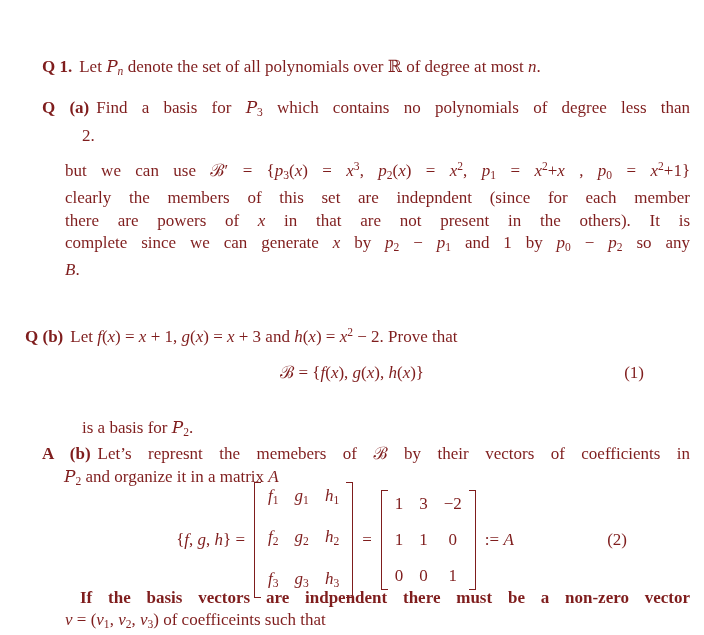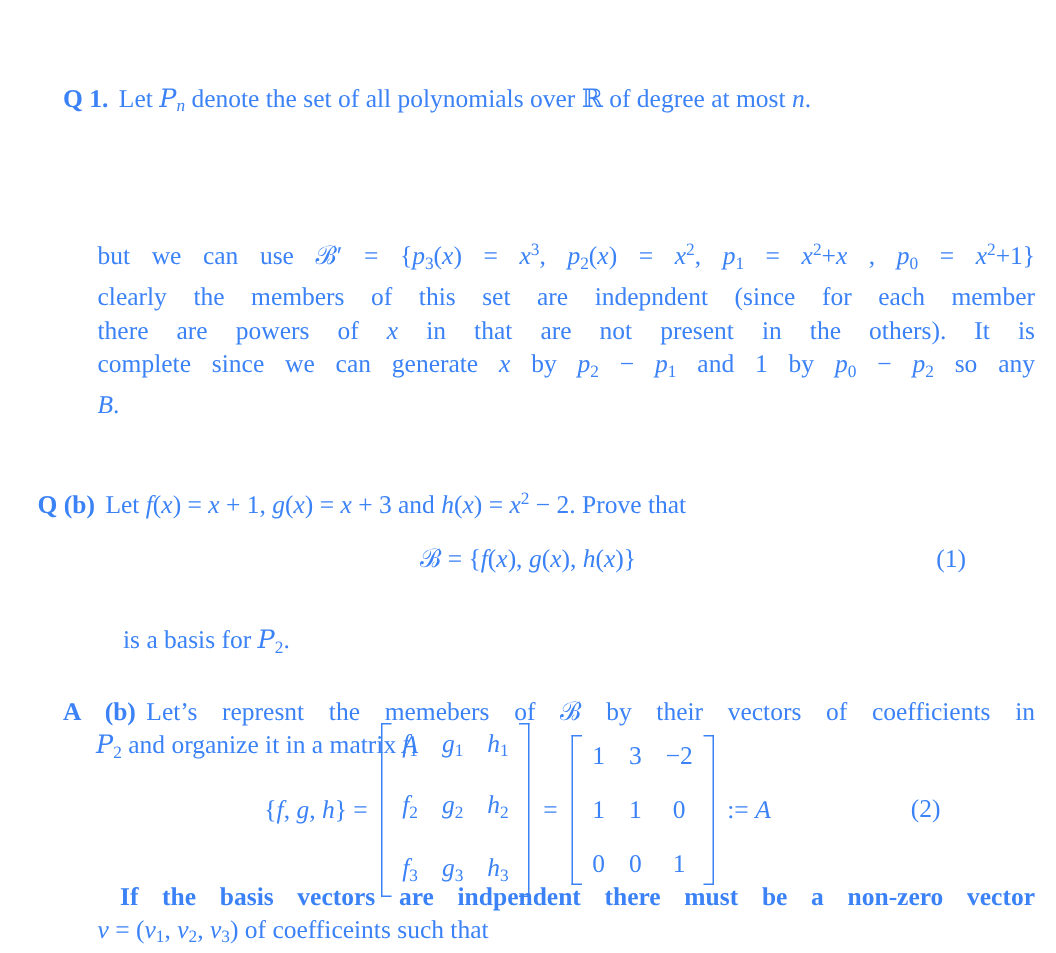--- a/index.html
+++ b/index.html
@@ -2,21 +2,21 @@
 <html><head>
 <meta charset="utf-8">
 <style>
   html,body{
     margin:0;padding:0;background:#ffffff;
     width:704px;height:635px;overflow:hidden;
   }
   .page{
     position:relative;width:704px;height:635px;background:#ffffff;
     font-family:"Liberation Serif","DejaVu Serif",serif;
-    color:#3b82f6;
+    color:#7f1d1d;
   }
   .block{
     position:absolute;
     font-size:17px;line-height:22.3px;
   }
   .line{
     text-align:left;
     white-space:normal;
   }
   .line.j{
@@ -58,20 +58,24 @@
 </style>
 </head>
 <body>
 
 <div class="page">
 
   <div class="block" style="left:42px;top:55px;width:648px;">
     <div class="line"><span class="s-b s-lbl">Q 1.</span><span>Let </span><span class="s-cal">P</span><span class="s-i s-sub">n</span><span> denote the set of all polynomials over </span><span>ℝ</span><span> of degree at most </span><span class="s-i">n</span><span>.</span></div>
   </div>
 
+  <div class="block" style="left:82px;top:96px;width:608px;--hang:-40px;">
+    <div class="line first j"><span class="s-b s-lbl">Q (a)</span><span>Find a basis for </span><span class="s-cal">P</span><span class="s-sub">3</span><span> which contains no polynomials of degree less than</span></div>
+    <div class="line"><span>2.</span></div>
+  </div>
 
   <div class="block" style="left:65px;top:156px;width:625px;--hang:-23px;">
     <div class="line j"><span>but we can use </span><span>ℬ</span><span>′ = {</span><span class="s-i">p</span><span class="s-sub">3</span><span>(</span><span class="s-i">x</span><span>) = </span><span class="s-i">x</span><span class="s-sup">3</span><span>, </span><span class="s-i">p</span><span class="s-sub">2</span><span>(</span><span class="s-i">x</span><span>) = </span><span class="s-i">x</span><span class="s-sup">2</span><span>, </span><span class="s-i">p</span><span class="s-sub">1</span><span> = </span><span class="s-i">x</span><span class="s-sup">2</span><span>+</span><span class="s-i">x</span><span> , </span><span class="s-i">p</span><span class="s-sub">0</span><span> = </span><span class="s-i">x</span><span class="s-sup">2</span><span>+1}</span></div>
     <div class="line j"><span>clearly the members of this set are indepndent (since for each member</span></div>
     <div class="line j"><span>there are powers of </span><span class="s-i">x</span><span> in that are not present in the others).  It is</span></div>
     <div class="line j"><span>complete since we can generate </span><span class="s-i">x</span><span> by </span><span class="s-i">p</span><span class="s-sub">2</span><span> − </span><span class="s-i">p</span><span class="s-sub">1</span><span> and 1 by </span><span class="s-i">p</span><span class="s-sub">0</span><span> − </span><span class="s-i">p</span><span class="s-sub">2</span><span> so any</span></div>
     <div class="line"><span class="s-i">B</span><span>.</span></div>
   </div>
 
   <div class="block" style="left:65px;top:322px;width:608px;--hang:-40px;">
@@ -80,21 +84,21 @@
 
   <div class="block eqwrap" style="left:42px;top:362px;">
     <div class="eqcenter"><span>ℬ</span><span> = {</span><span class="s-i">f</span><span>(</span><span class="s-i">x</span><span>), </span><span class="s-i">g</span><span>(</span><span class="s-i">x</span><span>), </span><span class="s-i">h</span><span>(</span><span class="s-i">x</span><span>)}</span></div>
     <span class="eqno eq1-no">(1)</span>
   </div>
 
   <div class="block" style="left:82px;top:416px;width:608px;">
     <div class="line"><span>is a basis for </span><span class="s-cal">P</span><span class="s-sub">2</span><span>.</span></div>
   </div>
 
-  <div class="block" style="left:64px;top:464px;width:626px;--hang:-22px;">
+  <div class="block" style="left:64px;top:443px;width:626px;--hang:-22px;">
     <div class="line first j"><span class="s-b s-lbl">A (b)</span><span>Let’s represnt the memebers of </span><span>ℬ</span><span> by their vectors of coefficients in</span></div>
     <div class="line"><span class="s-cal">P</span><span class="s-sub">2</span><span> and organize it in a matrix </span><span class="s-i">A</span></div>
   </div>
 
   <div class="block eqwrap" style="left:42px;top:496px;height:88px;">
     <div class="eqrow">
       <span><span>{</span><span class="s-i">f</span><span>, </span><span class="s-i">g</span><span>, </span><span class="s-i">h</span><span>} =</span></span>
       <span class="bmatrix">
         <span class="brk l"></span>
         <span class="mt">

